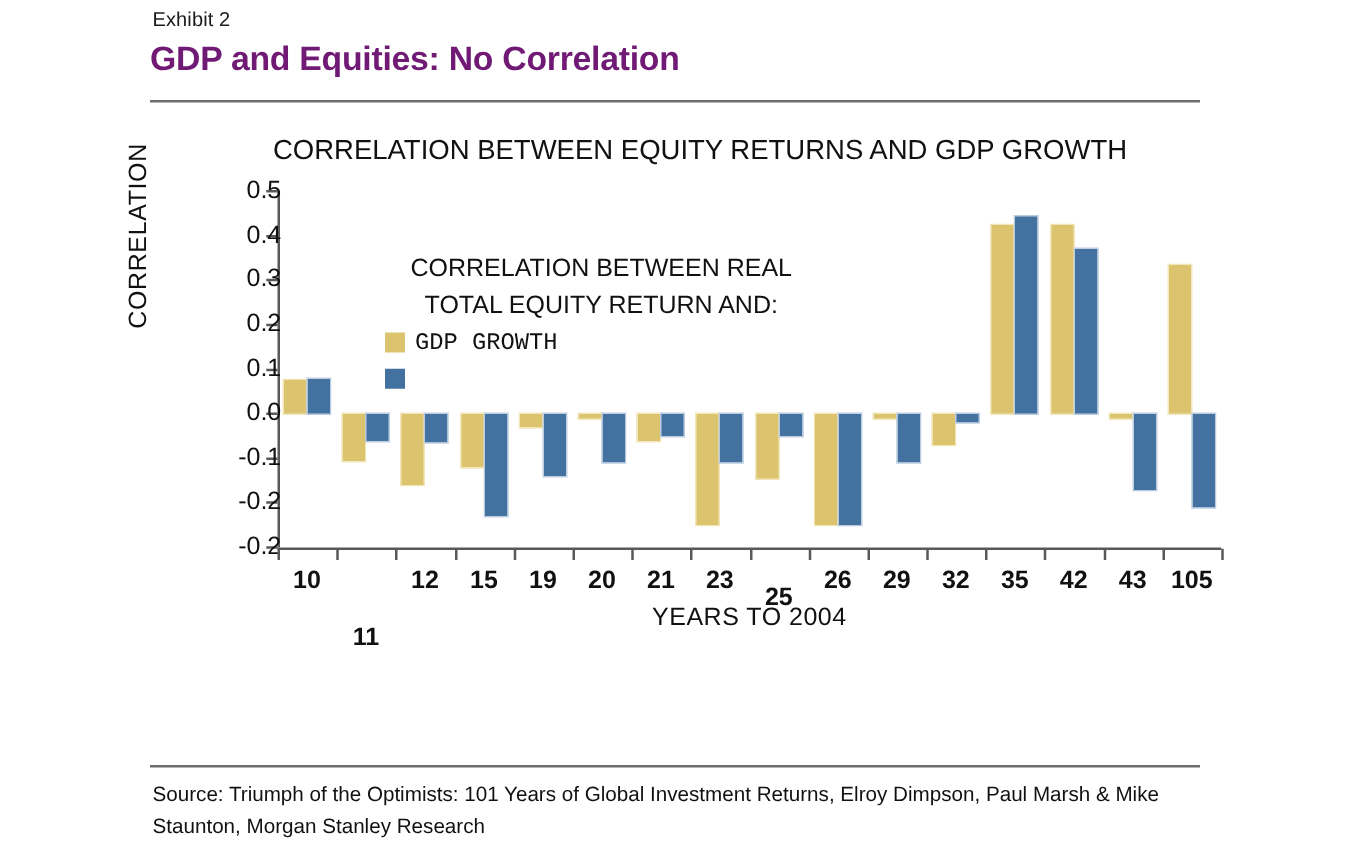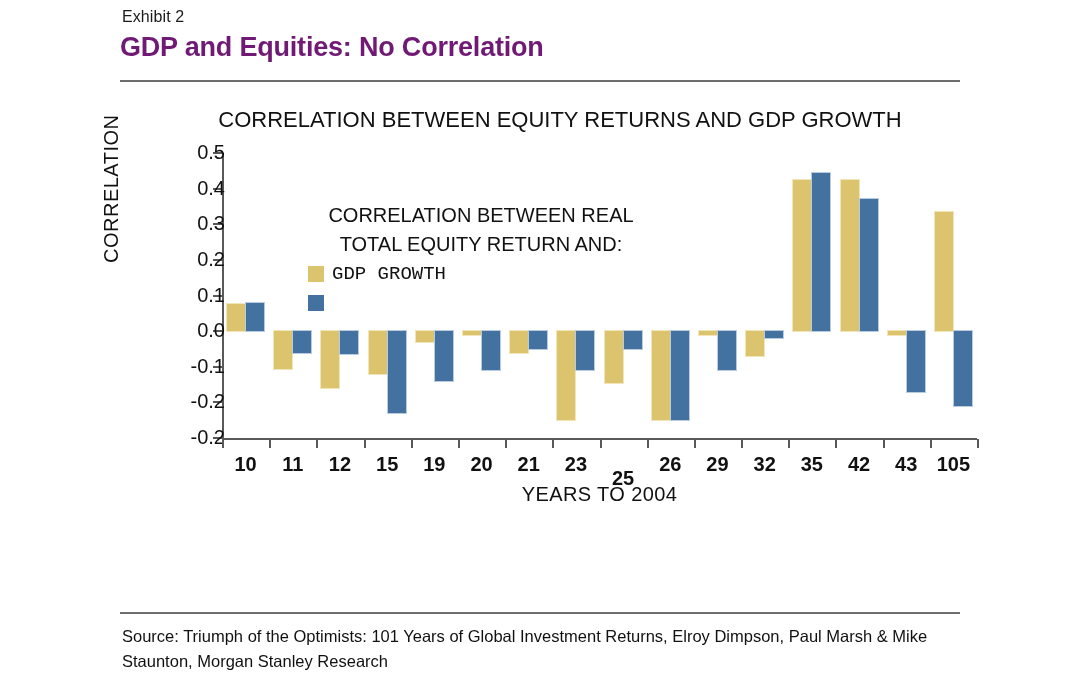--- a/index.html
+++ b/index.html
@@ -113,21 +113,21 @@
         <div class="ylabel" style="top: 213.75px;">-0.1</div>
         <div class="ytick" style="top: 248.375px;"></div>
         <div class="ylabel" style="top: 249.375px;">-0.2</div>
         <div class="ytick" style="top: 284px;"></div>
         <div class="ylabel" style="top: 285px;">-0.2</div>
         <div class="xtick" style="left: 0px;"></div>
         <div class="xlabel" style="left: 23.5938px;">10</div>
         <div class="bar gold" title="GDP GROWTH 10: 0.075" style="left: 5.09375px; top: 151.406px; height: 26.7188px;"></div>
         <div class="bar blue" title="PER CAPITA GDP GROWTH 10: 0.08" style="left: 24.0938px; top: 149.625px; height: 28.5px;"></div>
         <div class="xtick" style="left: 47.1875px;"></div>
-        <div class="xlabel" style="left: 70.7812px;">11</div>
+        <div class="xlabel" style="left: 70.7812px; margin-top: 46px;">11</div>
         <div class="bar gold" title="GDP GROWTH 11: -0.105" style="left: 52.2812px; top: 178.125px; height: 37.4062px;"></div>
         <div class="bar blue" title="PER CAPITA GDP GROWTH 11: -0.06" style="left: 71.2812px; top: 178.125px; height: 21.375px;"></div>
         <div class="xtick" style="left: 94.375px;"></div>
         <div class="xlabel" style="left: 117.969px;">12</div>
         <div class="bar gold" title="GDP GROWTH 12: -0.16" style="left: 99.4688px; top: 178.125px; height: 57px;"></div>
         <div class="bar blue" title="PER CAPITA GDP GROWTH 12: -0.065" style="left: 118.469px; top: 178.125px; height: 23.1562px;"></div>
         <div class="xtick" style="left: 141.562px;"></div>
         <div class="xlabel" style="left: 165.156px;">15</div>
         <div class="bar gold" title="GDP GROWTH 15: -0.12" style="left: 146.656px; top: 178.125px; height: 42.75px;"></div>
         <div class="bar blue" title="PER CAPITA GDP GROWTH 15: -0.23" style="left: 165.656px; top: 178.125px; height: 81.9375px;"></div>

